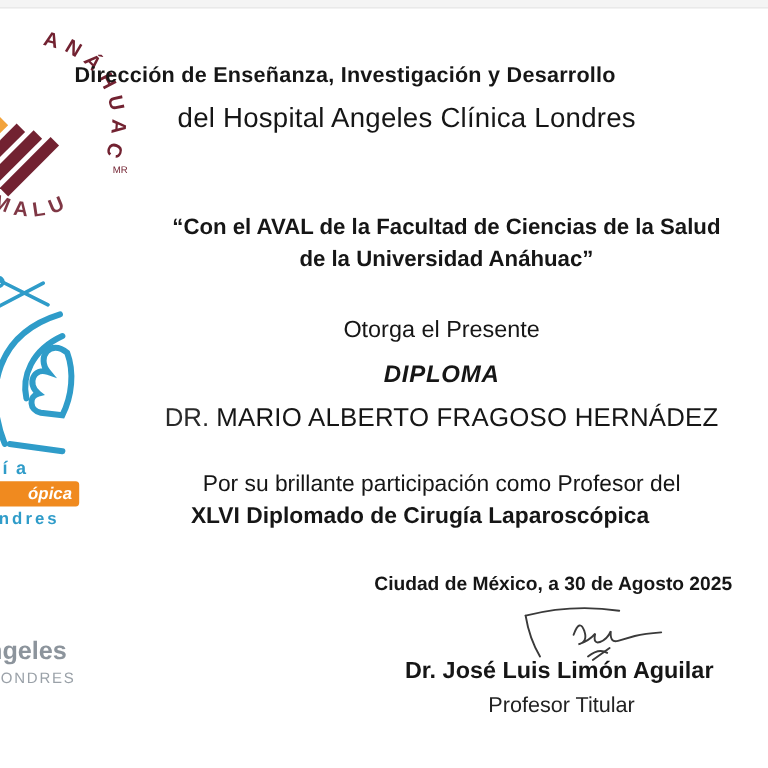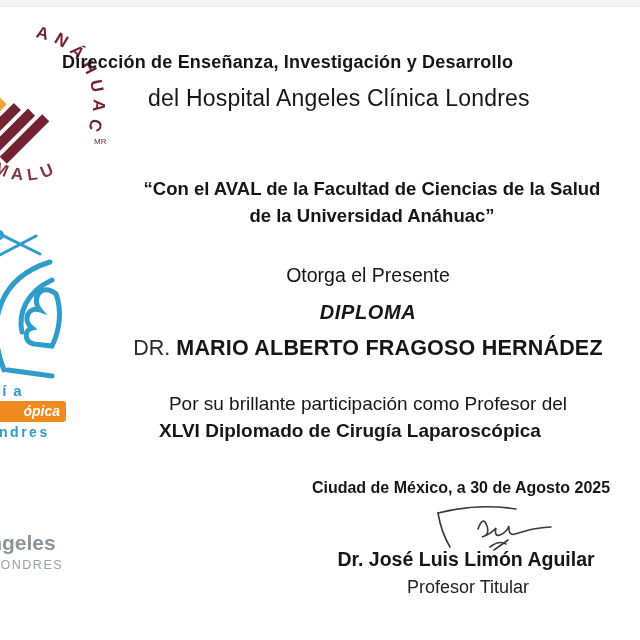--- a/index.html
+++ b/index.html
@@ -12,21 +12,21 @@
   .top-strip{position:absolute;left:0;top:0;width:640px;height:6px;background:#f4f4f4;border-bottom:1px solid #e7e7e7;}
   .abs{position:absolute;white-space:nowrap;}
   .centerband{position:absolute;left:0;text-align:center;white-space:nowrap;}
   .title-l1{left:62px;top:52px;font-size:18px;font-weight:800;letter-spacing:.2px;}
   .title-l2{left:148px;top:85px;font-size:23px;font-weight:400;letter-spacing:.2px;}
   .aval{width:744px;top:176px;font-size:18.5px;font-weight:700;line-height:1.45;}
   .otorga{width:736px;top:264px;font-size:19.5px;font-weight:400;}
   .diploma{width:736px;top:301px;font-size:20px;font-weight:800;font-style:italic;letter-spacing:.6px;}
   .recipient{width:736px;top:336px;font-size:21.5px;}
   .recipient .prefix{font-weight:400;color:#2a2a2a;text-align:right;}
-  .recipient .name{font-weight:700;letter-spacing:.2px;}
+  .recipient .name{font-weight:400;letter-spacing:.2px;}
   .porsu{width:736px;top:393px;font-size:19px;font-weight:400;}
   .curso{width:700px;top:420px;font-size:19px;font-weight:700;}
   .fecha{width:922px;top:479px;font-size:16px;font-weight:700;}
   .firmante{width:932px;top:548px;font-size:19.5px;font-weight:700;}
   .cargo{width:936px;top:577px;font-size:18px;font-weight:400;color:#222;}
   
   .anahuac{position:absolute;left:-52px;top:18px;width:176px;height:176px;}
   .lap-logo{position:absolute;left:-36px;top:228px;width:104px;}
   .lap-gia{position:absolute;left:-14px;top:382px;font-size:15px;font-weight:700;letter-spacing:7px;color:#2f9cc9;}
   .lap-box{position:absolute;left:-26px;top:401px;width:92px;height:21px;background:#f08a1f;border-radius:3px;

